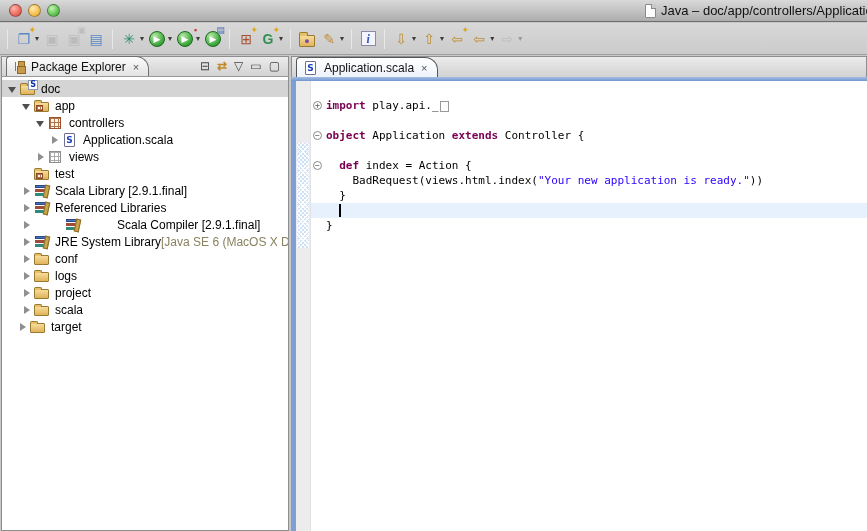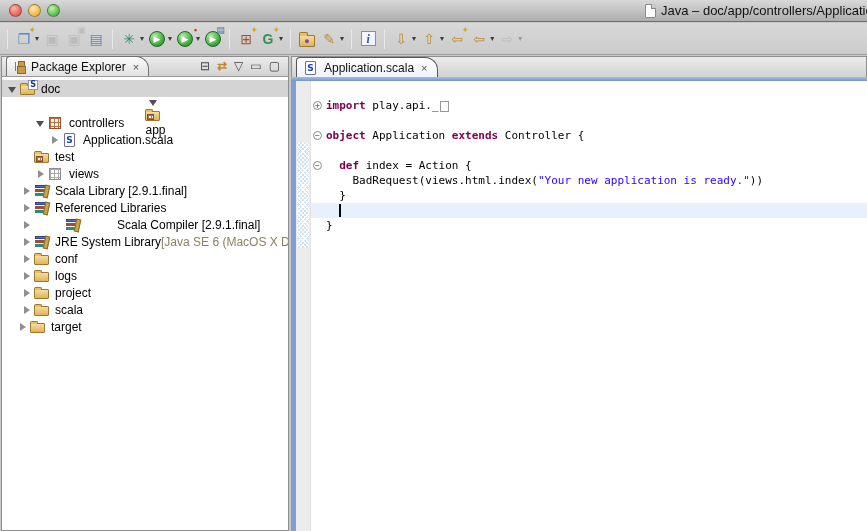--- a/index.html
+++ b/index.html
@@ -289,21 +289,21 @@
     <div class="explorer-body">
       <div class="tree" id="pe-tree">
           <div class="tree-row selected" style="padding-left: 6px;">
             <span class="arrow expanded"></span>
             <span class="ticon">
               <span class="fold-base"></span>
               <span class="badge-s">S</span>
             </span>
             <span class="tree-label">doc</span>
           </div>
-          <div class="tree-row" style="padding-left: 20px; flex-direction: column;">
+          <div class="tree-row" style="padding-left: 20px;">
             <span class="arrow expanded"></span>
             <span class="ticon">
               <span class="fold-base"></span>
               <span class="badge-grid"></span>
             </span>
             <span class="tree-label">app</span>
           </div>
           <div class="tree-row" style="padding-left: 34px;">
             <span class="arrow expanded"></span>
             <span class="ticon">
@@ -311,34 +311,34 @@
             </span>
             <span class="tree-label">controllers</span>
           </div>
           <div class="tree-row" style="padding-left: 48px;">
             <span class="arrow collapsed"></span>
             <span class="ticon">
               <span class="sfile">S</span>
             </span>
             <span class="tree-label">Application.scala</span>
           </div>
+          <div class="tree-row" style="padding-left: 34px;">
+            <span class="arrow collapsed"></span>
+            <span class="ticon">
+              <span class="grid-icon grey"></span>
+            </span>
+            <span class="tree-label">views</span>
+          </div>
           <div class="tree-row" style="padding-left: 20px;">
             <span class="arrow"></span>
             <span class="ticon">
               <span class="fold-base"></span>
               <span class="badge-grid"></span>
             </span>
             <span class="tree-label">test</span>
-          </div>
-          <div class="tree-row" style="padding-left: 34px;">
-            <span class="arrow collapsed"></span>
-            <span class="ticon">
-              <span class="grid-icon grey"></span>
-            </span>
-            <span class="tree-label">views</span>
           </div>
           <div class="tree-row" style="padding-left: 20px;">
             <span class="arrow collapsed"></span>
             <span class="ticon">
               <span class="lib"></span>
             </span>
             <span class="tree-label">Scala Library [2.9.1.final]</span>
           </div>
           <div class="tree-row" style="padding-left: 20px;">
             <span class="arrow collapsed"></span>

